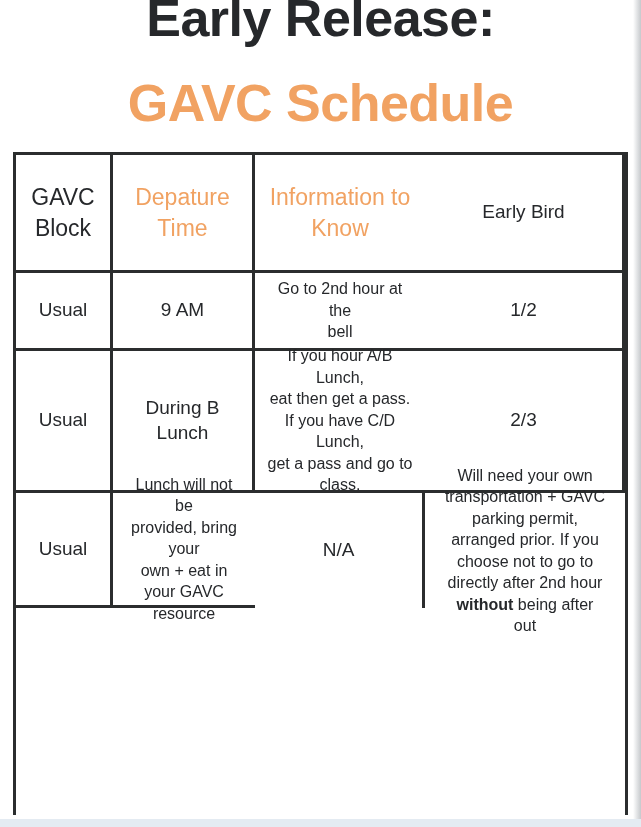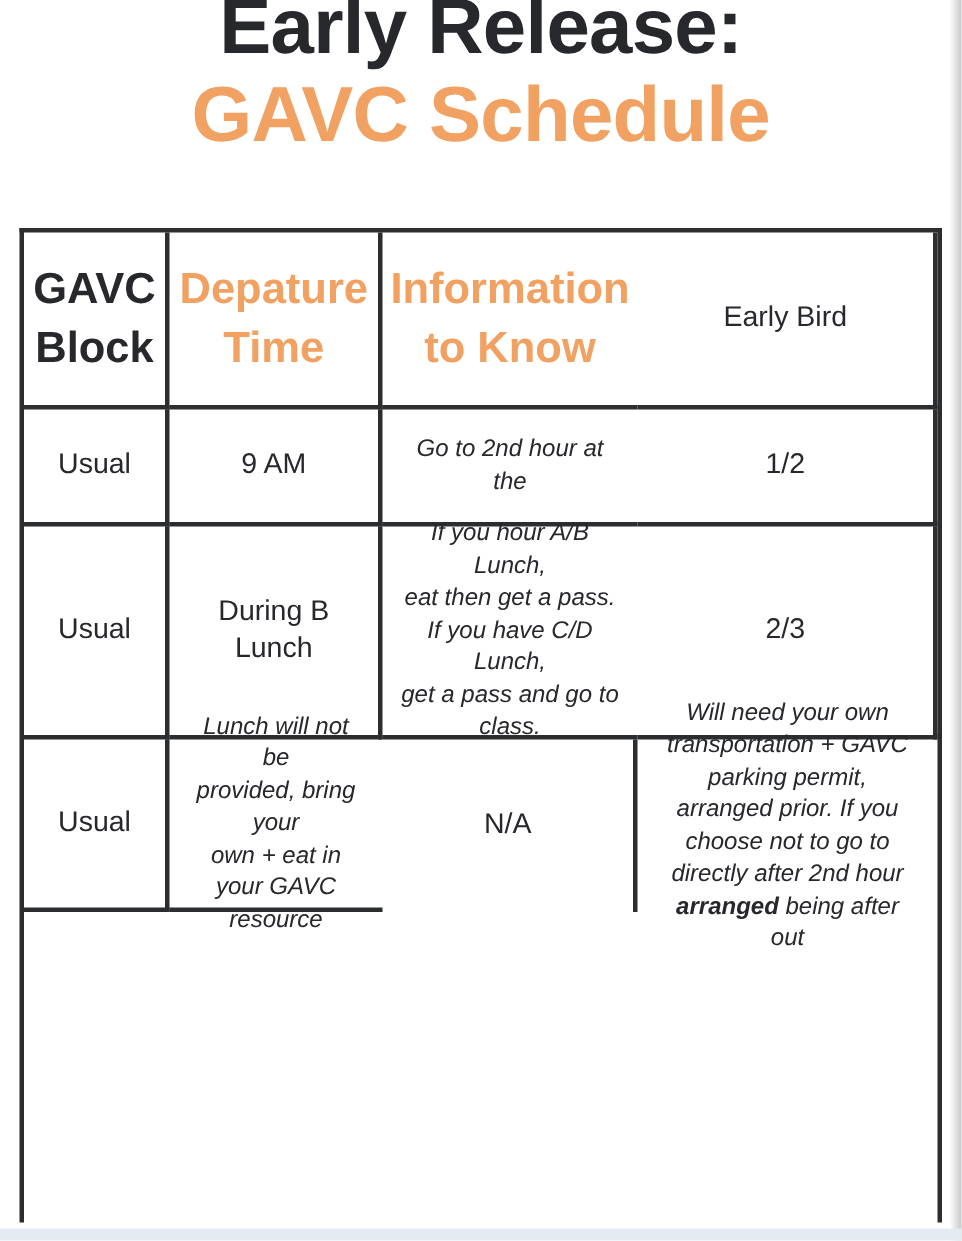--- a/index.html
+++ b/index.html
@@ -21,21 +21,21 @@
   .title{
     position:absolute;left:0;width:641px;
     text-align:center;
     font-weight:700;
     font-size:52px;
     letter-spacing:-0.5px;
     line-height:1.2;
     white-space:nowrap;
   }
   .title-1{top:-13px;color:var(--ink);}
-  .title-2{top:46px;color:var(--accent);}
+  .title-2{top:72px;color:var(--accent);}
 
   .schedule-table{
     position:absolute;
     left:13px;top:152px;
     width:615px;height:663px;
     box-sizing:border-box;
     border:3px solid var(--line);
     border-bottom:none;
     display:grid;
     grid-template-columns:97px 142px 170px 1fr;
@@ -49,34 +49,33 @@
     flex-direction:column;
     align-items:center;
     justify-content:center;
     text-align:center;
     padding:2px 6px;
     box-sizing:border-box;
   }
   .cell.last-col{border-right:none;}
   .cell.last-row{border-bottom:none;}
   .hdr{
-    font-weight:700;
-    font-size:29px;
+    font-weight:400;
+    font-size:23px;
     line-height:1.33;
   }
   .hdr.accent{color:var(--accent);text-align:center;}
   .body-cell{
     font-size:19px;
     line-height:1.3;
   }
   .info-cell{padding:4px 12px;}
   .info-text{
     font-size:16px;
     line-height:21.5px;
-    font-style:italic;
   }
   .info-text b{font-weight:700;}
 
   .page-edge-right{
     position:absolute;top:0;right:0;
     width:8px;height:100%;
     background:linear-gradient(to right, rgba(165,170,175,0), rgba(150,156,162,0.55));
     pointer-events:none;
   }
   .bottom-strip{
@@ -98,20 +97,21 @@
     <div class="cell hdr">GAVC Block</div>
     <div class="cell hdr accent">Depature Time</div>
     <div class="cell hdr accent last-col">Information to Know</div>
 
     <div class="cell body-cell">Early Bird</div>
     <div class="cell body-cell">Usual</div>
     <div class="cell body-cell">9 AM</div>
     <div class="cell info-cell last-col">
       <div class="info-text">
         <div>Go to 2nd hour at the</div>
+        <div>bell</div>
       </div>
     </div>
 
     <div class="cell body-cell">1/2</div>
     <div class="cell body-cell">Usual</div>
     <div class="cell body-cell">During B Lunch</div>
     <div class="cell info-cell last-col">
       <div class="info-text">
         <div>If you hour A/B Lunch,</div>
         <div>eat then get a pass.</div>
@@ -134,21 +134,21 @@
 
     <div class="cell body-cell last-row">N/A</div>
     <div class="cell info-cell last-col last-row">
       <div class="info-text">
         <div>Will need your own</div>
         <div>transportation + GAVC</div>
         <div>parking permit,</div>
         <div>arranged prior. If you</div>
         <div>choose not to go to</div>
         <div>directly after 2nd hour</div>
-        <div><b>arranged</b><span> being after</span></div>
+        <div><b>without</b><span> being after</span></div>
         <div>out</div>
       </div>
     </div>
 
   </div>
 
   <div class="page-edge-right"></div>
   <div class="bottom-strip"></div>
 </div>
 

